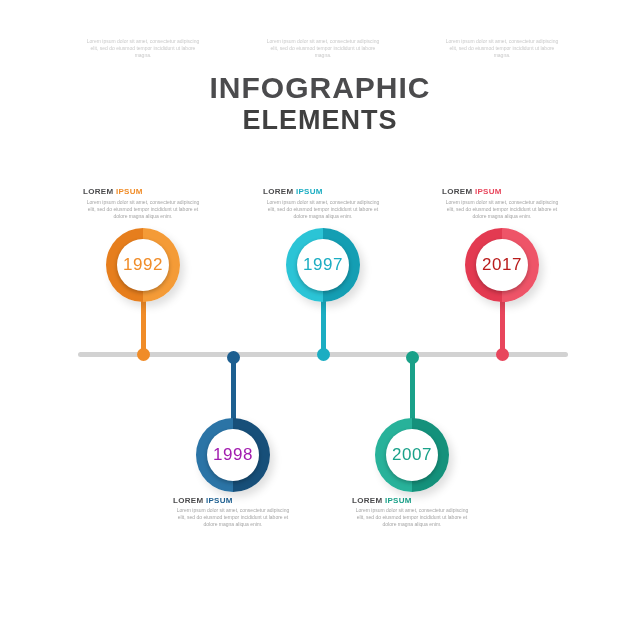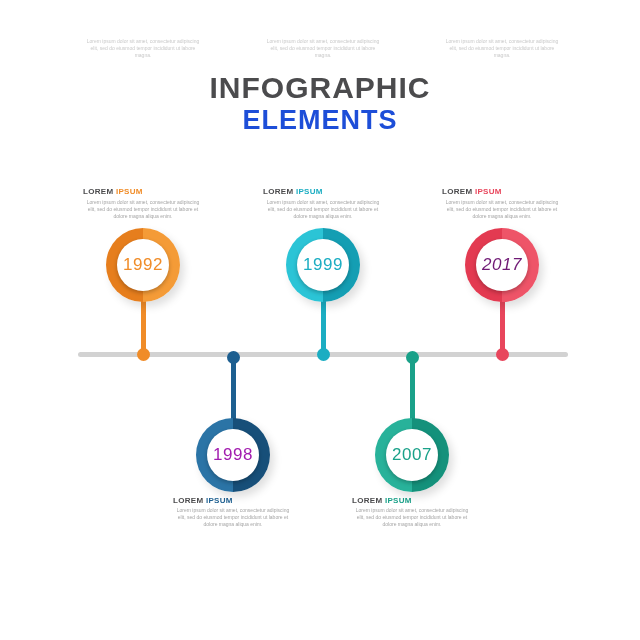--- a/index.html
+++ b/index.html
@@ -93,21 +93,21 @@
     line-height: 7px;
     text-align: center;
     font-weight: 400;
   }
 </style>
 </head>
 <body>
 
 <div id="stage">
   <div class="title-line" id="title-primary" style="color: rgb(75, 75, 77);">INFOGRAPHIC</div>
-  <div class="title-line" id="title-secondary" style="color: #1d4ed8; text-align: center;">ELEMENTS</div>
+  <div class="title-line" id="title-secondary" style="color: #404040; text-align: center;">ELEMENTS</div>
 
   <div class="axis" style="background: rgb(210, 210, 210);"></div>
 <div class="top-note" style="left: 84px; top: 38px; color: rgb(201, 201, 201);">Lorem ipsum dolor sit amet, consectetur adipiscing elit, sed do eiusmod tempor incididunt ut labore magna.</div>
     <div class="top-note" style="left: 264px; top: 38px; color: rgb(201, 201, 201);">Lorem ipsum dolor sit amet, consectetur adipiscing elit, sed do eiusmod tempor incididunt ut labore magna.</div>
     <div class="top-note" style="left: 443px; top: 38px; color: rgb(201, 201, 201);">Lorem ipsum dolor sit amet, consectetur adipiscing elit, sed do eiusmod tempor incididunt ut labore magna.</div>
     <div class="milestone">
     <div class="ms-label" style="left: 83px; top: 187px;">
       <span class="lbl-primary" style="color: rgb(75, 75, 77);">LOREM</span>
       <span class="lbl-accent" style="color: rgb(240, 140, 40);">IPSUM</span>
     </div>
@@ -137,21 +137,21 @@
     <div class="milestone">
     <div class="ms-label" style="left: 263px; top: 187px;">
       <span class="lbl-primary" style="color: rgb(75, 75, 77);">LOREM</span>
       <span class="lbl-accent" style="color: rgb(27, 173, 194);">IPSUM</span>
     </div>
     <div class="ms-para" style="left: 263px; top: 199px; color: rgb(165, 165, 165);">Lorem ipsum dolor sit amet, consectetur adipiscing elit, sed do eiusmod tempor incididunt ut labore et dolore magna aliqua enim.</div>
     <div class="stem" style="left: 320.5px; background: rgb(27, 173, 194); top: 299px; height: 57px;"></div>
     <div class="dot" style="left: 316.5px; top: 348px; background: rgb(27, 173, 194);"></div>
     <div class="ring" style="left: 286px; top: 228px; background: linear-gradient(90deg, rgb(43, 196, 214) 0px, rgb(43, 196, 214) 50%, rgb(20, 158, 179) 50%, rgb(20, 158, 179) 100%);">
       <div class="inner">
-        <span class="year" style="color: rgb(27, 173, 194);">1999</span>
+        <span class="year" style="color: rgb(27, 173, 194);">1997</span>
       </div>
     </div>
   </div>
     <div class="milestone">
     <div class="ms-label" style="left: 352px; top: 496px;">
       <span class="lbl-primary" style="color: rgb(75, 75, 77);">LOREM</span>
       <span class="lbl-accent" style="color: rgb(26, 161, 137);">IPSUM</span>
     </div>
     <div class="ms-para" style="left: 352px; top: 507px; color: rgb(165, 165, 165);">Lorem ipsum dolor sit amet, consectetur adipiscing elit, sed do eiusmod tempor incididunt ut labore et dolore magna aliqua enim.</div>
     <div class="stem" style="left: 409.5px; background: rgb(26, 161, 137); top: 356px; height: 66px;"></div>
@@ -165,17 +165,17 @@
     <div class="milestone">
     <div class="ms-label" style="left: 442px; top: 187px;">
       <span class="lbl-primary" style="color: rgb(75, 75, 77);">LOREM</span>
       <span class="lbl-accent" style="color: rgb(232, 70, 92);">IPSUM</span>
     </div>
     <div class="ms-para" style="left: 442px; top: 199px; color: rgb(165, 165, 165);">Lorem ipsum dolor sit amet, consectetur adipiscing elit, sed do eiusmod tempor incididunt ut labore et dolore magna aliqua enim.</div>
     <div class="stem" style="left: 499.5px; background: rgb(232, 70, 92); top: 299px; height: 57px;"></div>
     <div class="dot" style="left: 495.5px; top: 348px; background: rgb(232, 70, 92);"></div>
     <div class="ring" style="left: 465px; top: 228px; background: linear-gradient(90deg, rgb(227, 58, 81) 0px, rgb(227, 58, 81) 50%, rgb(238, 84, 104) 50%, rgb(238, 84, 104) 100%);">
       <div class="inner">
-        <span class="year" style="color: #701a75; font-style: italic;">2017</span>
+        <span class="year" style="color: #b91c1c;">2017</span>
       </div>
     </div>
   </div>
   </div>
 
 </body></html>

